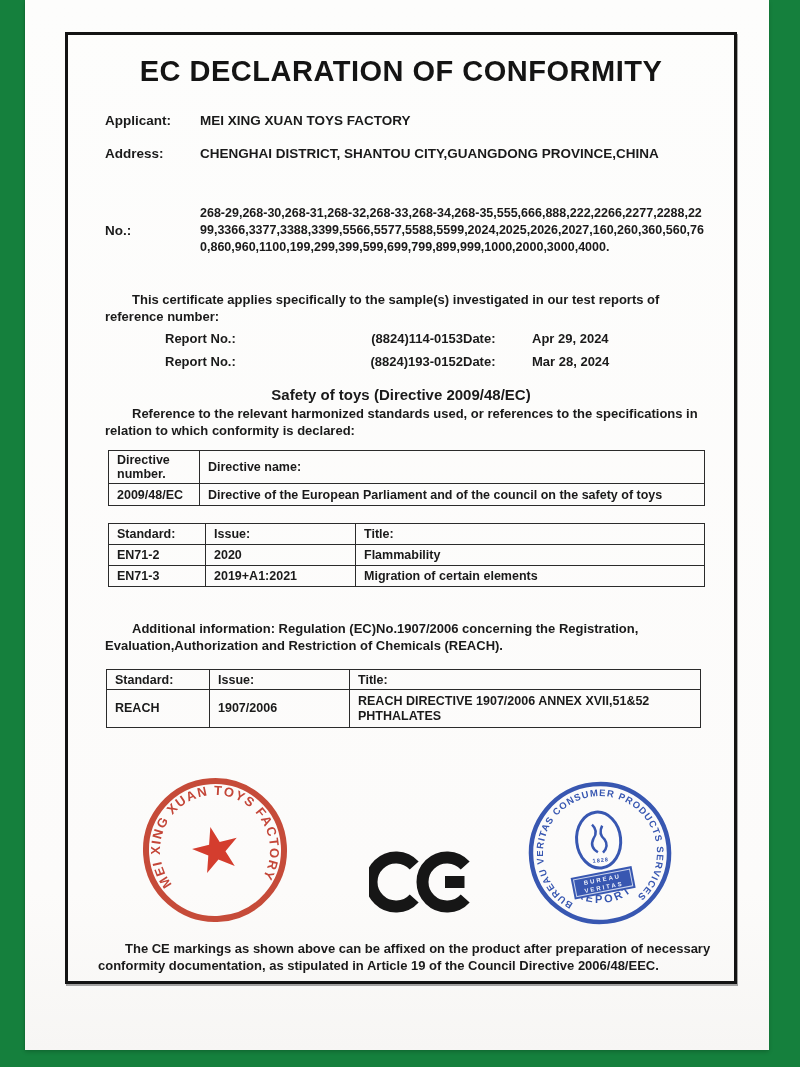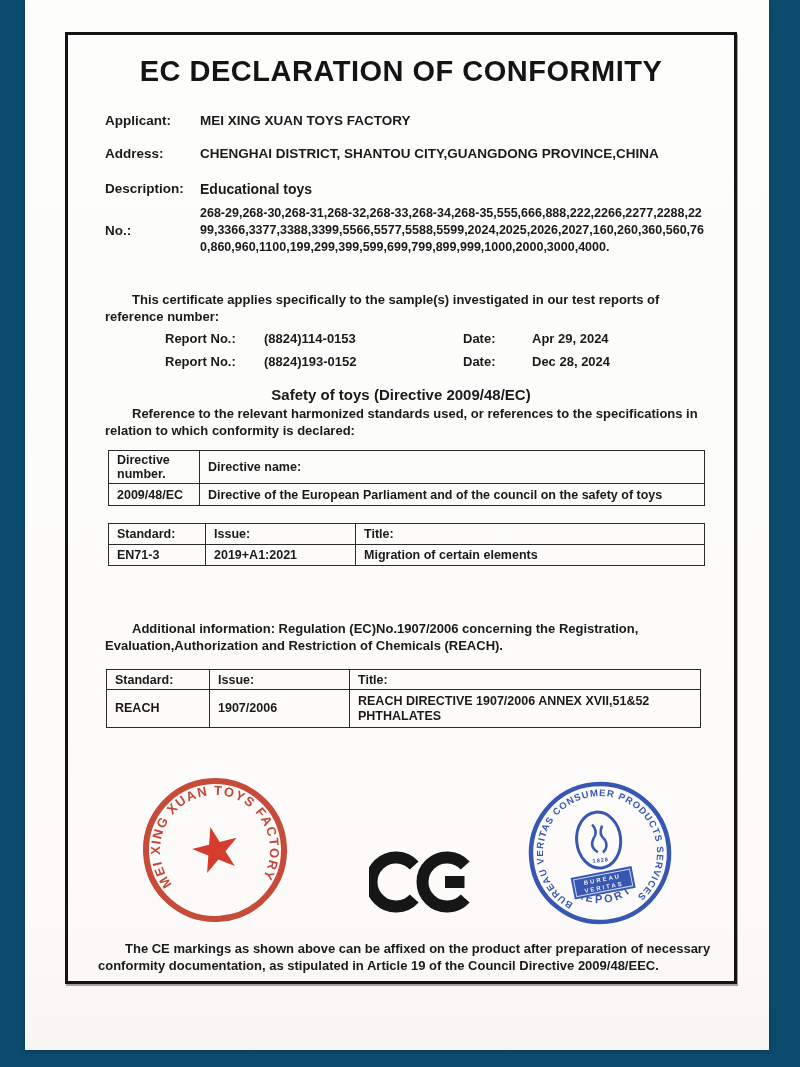--- a/index.html
+++ b/index.html
@@ -1,18 +1,18 @@
 <!DOCTYPE html>
 <html><head>
 <meta charset="utf-8">
 <style>
   * { margin:0; padding:0; box-sizing:border-box; }
   html,body { width:800px; }
   body { font-family:"Liberation Sans","DejaVu Sans",sans-serif; background:#e9e8e5; }
-  .stage { position:relative; width:800px; height:1067px; background:#0c4a6e; overflow:hidden; }
+  .stage { position:relative; width:800px; height:1067px; background:#15803d; overflow:hidden; }
   .paper {
     position:absolute; left:25px; top:0; width:744px; height:1050px;
     background:linear-gradient(180deg,#fdfdfc 0%,#fcfbfa 85%,#f7f6f4 100%);
     box-shadow:0 2px 4px rgba(0,0,0,.18), -1px 0 1px rgba(0,0,0,.06);
   }
   .frame {
     position:absolute; left:40px; top:32px; width:672px; height:952px;
     border:3px solid #131313;
     box-shadow:1px 2px 0 rgba(0,0,0,.35);
   }
@@ -20,21 +20,21 @@
   .title { position:absolute; top:20px; left:0; width:100%; text-align:center;
            font-size:29px; letter-spacing:.5px; color:#141414; }
   .frow { position:absolute; left:37px; width:600px; display:flex; font-size:13.5px; }
   .frow .lbl { width:95px; flex:none; }
   .frow .val { flex:1; }
   .no-row { align-items:center; }
   .no-val { font-size:12.5px; line-height:17px; word-break:break-all; width:512px; flex:none; }
   .para { position:absolute; left:37px; width:600px; font-size:13px; line-height:16.5px; text-indent:27px; }
   .report-row { position:absolute; left:97px; display:flex; font-size:13px; }
   .report-row .r-lbl { width:99px; flex:none; }
-  .report-row .r-num { width:199px; flex:none; }
+  .report-row .r-num { width:199px; flex:none;text-align:right; }
   .report-row .r-dlbl { width:69px; flex:none; }
   .center-head { position:absolute; left:0; width:100%; text-align:center; font-size:15px; }
   table { border-collapse:collapse; position:absolute; font-size:12.5px; table-layout:fixed; }
   td { border:1.5px solid #2b2b2b; padding:2px 8px; vertical-align:middle; }
   .t1 { left:40px; top:415px; width:597px; }
   .t1 .c1 { width:91px; }
   .t1 .hrow td { height:31px; }
   .t1 .drow td { height:22px;margin-left:40px; }
   .t2 { left:40px; top:488px; width:597px; }
   .t2 .c1 { width:97px; } .t2 .c2 { width:150px; }
@@ -62,42 +62,38 @@
       <div class="title">EC DECLARATION OF CONFORMITY</div>
 
       <div class="frow" style="top:78px">
         <span class="lbl">Applicant:</span>
         <span class="val">MEI XING XUAN TOYS FACTORY</span>
       </div>
       <div class="frow" style="top:111px">
         <span class="lbl">Address:</span>
         <span class="val">CHENGHAI DISTRICT, SHANTOU CITY,GUANGDONG PROVINCE,CHINA</span>
       </div>
-      <div class="frow" style="top:146px">
-        <span class="lbl">Description:</span>
-        <span class="val" style="font-size:14px">Educational toys</span>
-      </div>
       <div class="frow no-row" style="top:170px">
         <span class="lbl">No.:</span>
         <span class="val no-val">268-29,268-30,268-31,268-32,268-33,268-34,268-35,555,666,888,222,2266,2277,2288,2299,3366,3377,3388,3399,5566,5577,5588,5599,2024,2025,2026,2027,160,260,360,560,760,860,960,1100,199,299,399,599,699,799,899,999,1000,2000,3000,4000.</span>
       </div>
 
       <p class="para" style="top:257px">This certificate applies specifically to the sample(s) investigated in our test reports of reference number:</p>
 
       <div class="report-row" style="top:296px">
         <span class="r-lbl">Report No.:</span>
         <span class="r-num">(8824)114-0153</span>
         <span class="r-dlbl">Date:</span>
         <span class="r-date">Apr 29, 2024</span>
       </div>
       <div class="report-row" style="top:319px">
         <span class="r-lbl">Report No.:</span>
         <span class="r-num">(8824)193-0152</span>
         <span class="r-dlbl">Date:</span>
-        <span class="r-date">Dec 28, 2024</span>
+        <span class="r-date">Mar 28, 2024</span>
       </div>
 
       <div class="center-head" style="top:351px">Safety of toys (Directive 2009/48/EC)</div>
 
       <p class="para" style="top:371px">Reference to the relevant harmonized standards used, or references to the specifications in relation to which conformity is declared:</p>
 
       <table class="t1">
         <tbody>
             <tr class="hrow">
           <td class="c1">Directive number.</td>
@@ -109,20 +105,25 @@
         </tr>
       </tbody>
         </table>
 
       <table class="t2">
         <tbody>
             <tr class="hrow">
           <td class="c1">Standard:</td>
           <td class="c2">Issue:</td>
           <td>Title:</td>
+        </tr>
+        <tr>
+          <td class="c1">EN71-2</td>
+          <td class="c2">2020</td>
+          <td>Flammability</td>
         </tr>
         <tr>
           <td class="c1">EN71-3</td>
           <td class="c2">2019+A1:2021</td>
           <td>Migration of certain elements</td>
         </tr>
       </tbody>
         </table>
 
       <p class="para" style="top:586px">Additional information: Regulation (EC)No.1907/2006 concerning the Registration, Evaluation,Authorization and Restriction of Chemicals (REACH).</p>
@@ -175,17 +176,17 @@
           <text x="75" y="84" font-size="5.5" letter-spacing="1" text-anchor="middle" class="blue-ink-t">1828</text>
           <g transform="rotate(-5 75 105)">
             <rect x="44" y="94" width="62" height="22" fill="#2e4fae"></rect>
             <rect x="46.5" y="96.5" width="57" height="17" fill="none" stroke="#c8d2ec" stroke-width="1"></rect>
             <text x="75" y="103.5" font-size="6" letter-spacing="2" text-anchor="middle" fill="#eef1fa">BUREAU</text>
             <text x="75" y="111.5" font-size="6" letter-spacing="2" text-anchor="middle" fill="#eef1fa">VERITAS</text>
           </g>
         </g>
       </svg>
 
-      <p class="footer-note">The CE markings as shown above can be affixed on the product after preparation of necessary conformity documentation, as stipulated in Article 19 of the Council Directive 2009/48/EEC.</p>
+      <p class="footer-note">The CE markings as shown above can be affixed on the product after preparation of necessary conformity documentation, as stipulated in Article 19 of the Council Directive 2006/48/EEC.</p>
 
     </div>
   </div>
 </div>
 
 </body></html>

